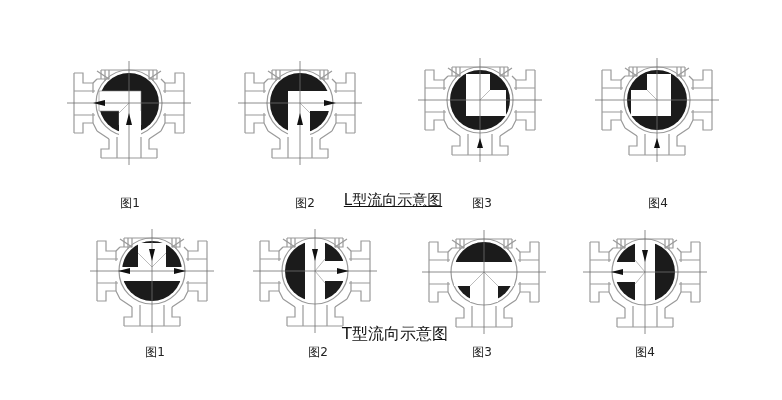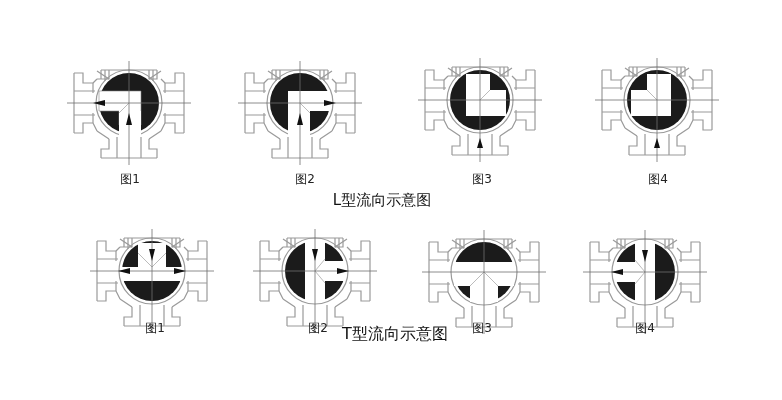--- a/index.html
+++ b/index.html
@@ -1,19 +1,19 @@
 <!DOCTYPE html>
 <html><head>
 <meta charset="utf-8">
 <style>
   html, body { margin: 0; padding: 0; background: #ffffff; }
   body { width: 782px; height: 400px; position: relative; overflow: hidden;
          font-family: "DejaVu Sans", sans-serif; color: #1a1a1a; }
   svg.stage { position: absolute; left: 0; top: 0; }
-  .lbl { position: absolute; font-size: 12px; transform: translateX(-50%); white-space: nowrap; color: #222; }
+  .lbl { position: absolute; font-size: 12px; transform: translateX(-50%); white-space: nowrap; color: #222; margin-top: 24px; }
   .title { position: absolute; font-size: 15px; transform: translateX(-50%); white-space: nowrap; color: #111; }
 </style>
 </head>
 <body>
 
 <svg class="stage" width="782" height="400" viewBox="0 0 782 400" xmlns="http://www.w3.org/2000/svg">
   <defs>
 
     <g id="body" fill="none" stroke="#9a9a9a" stroke-width="1.2">
 
@@ -119,20 +119,20 @@
     <polygon points="0,-10 -3,-22 3,-22" fill="#111"></polygon>
     <polygon points="-34,0 -22,-3 -22,3" fill="#111"></polygon>
   </g>
 </svg>
 
 <div class="lbl" style="left:130px; top:171px;">图1</div>
 <div class="lbl" style="left:305px; top:171px;">图2</div>
 <div class="lbl" style="left:482px; top:171px;">图3</div>
 <div class="lbl" style="left:658px; top:171px;">图4</div>
 
-<div class="title" style="left:382px; top:191px;">L型流向示意图</div>
+<div class="title" style="left:393px; top:191px;text-decoration:underline;">L型流向示意图</div>
 
 <div class="lbl" style="left:155px; top:320px;">图1</div>
 <div class="lbl" style="left:318px; top:320px;">图2</div>
 <div class="lbl" style="left:482px; top:320px;">图3</div>
 <div class="lbl" style="left:645px; top:320px;">图4</div>
 
 <div class="title" style="left:395px; top:324px; font-size:16px;">T型流向示意图</div>
 
 </body></html>

